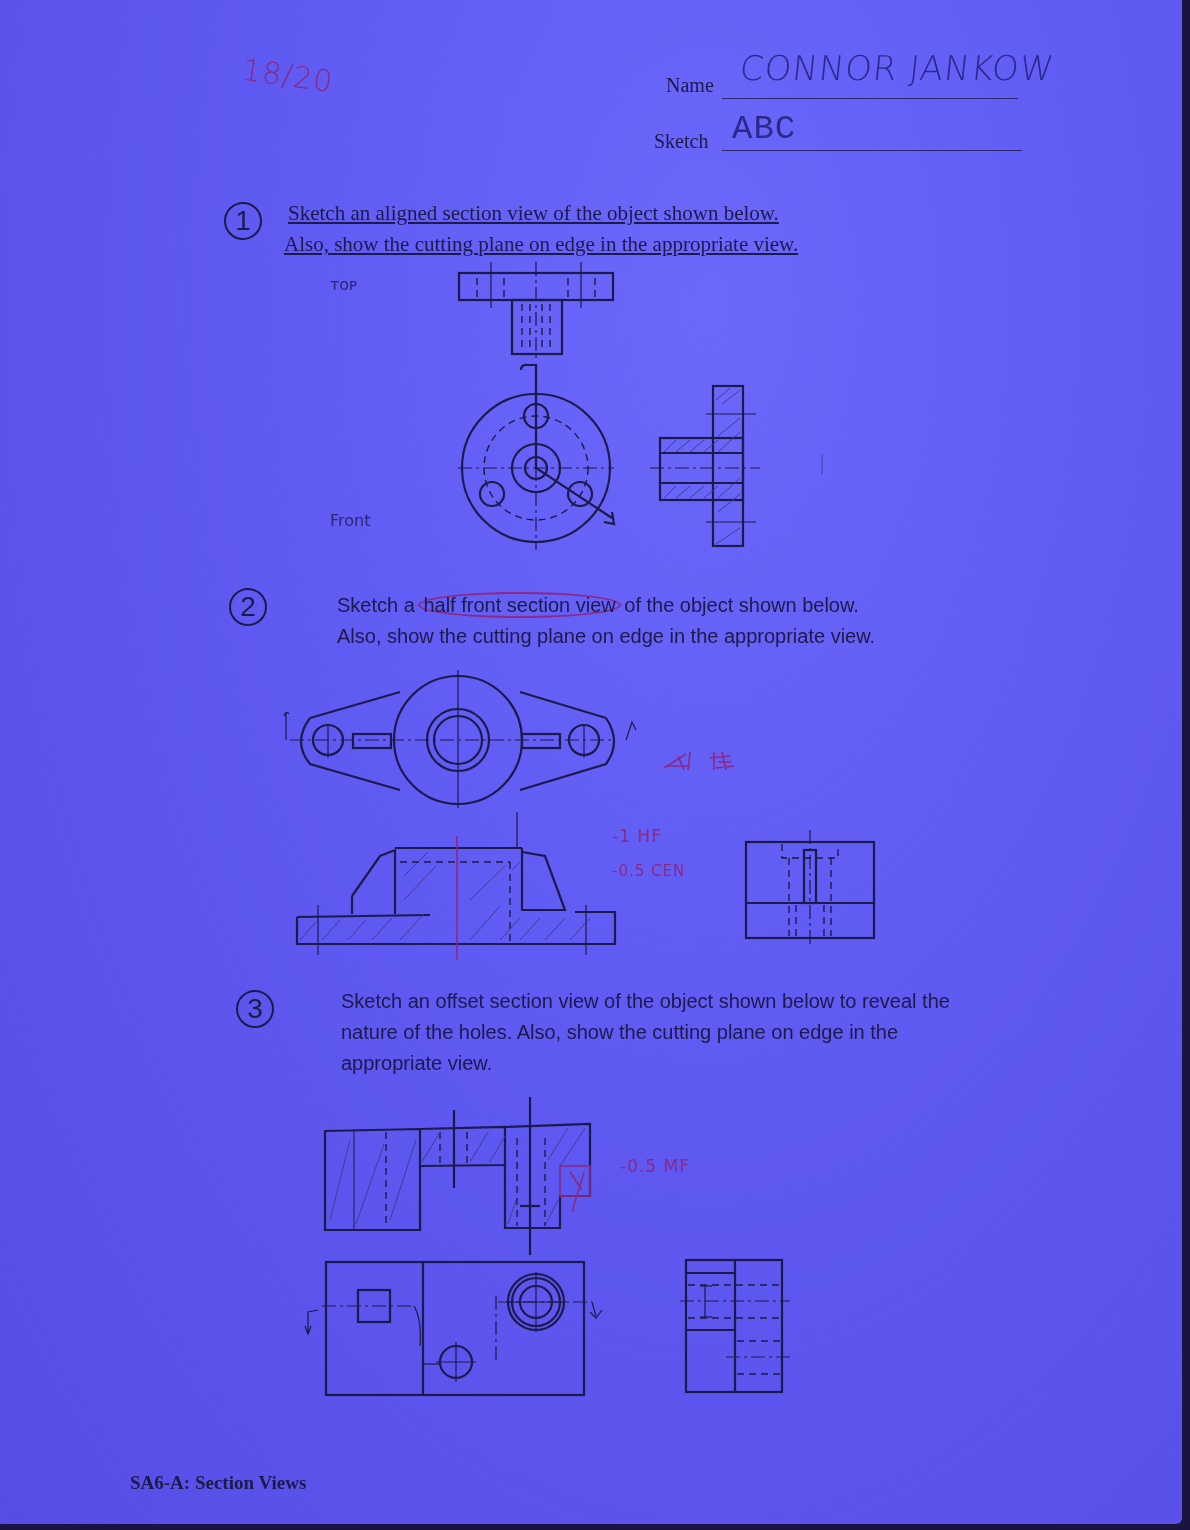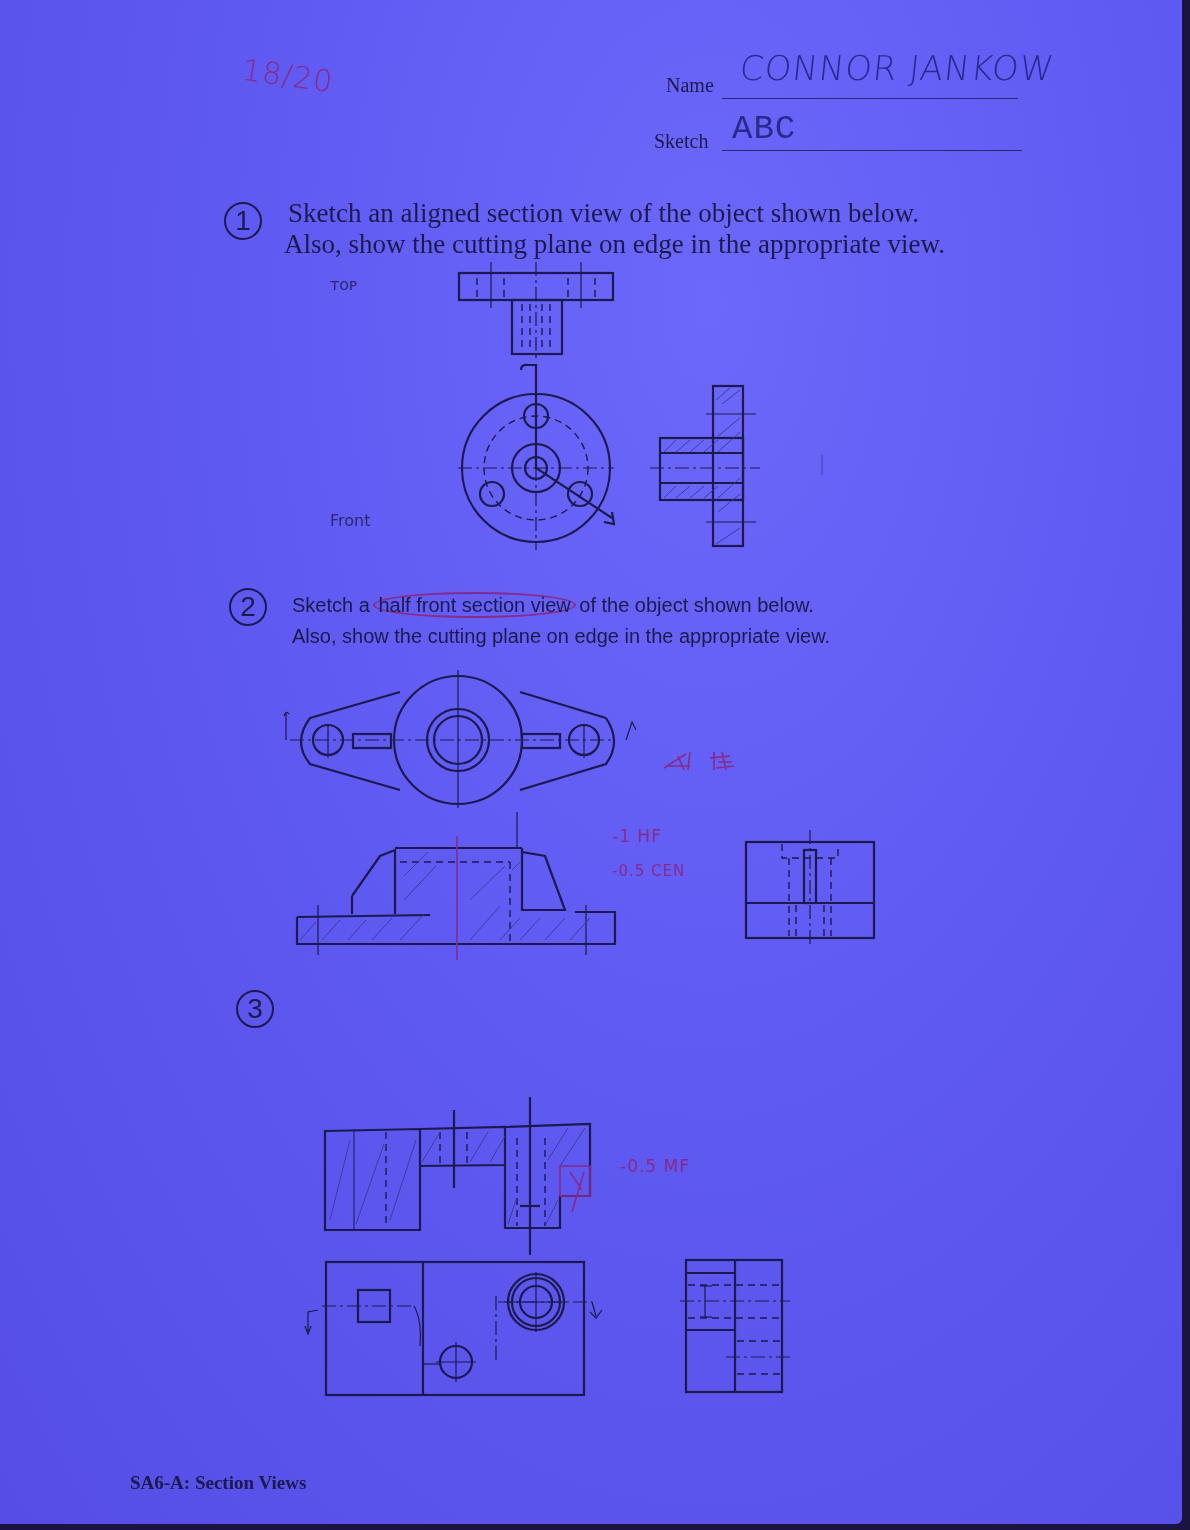--- a/index.html
+++ b/index.html
@@ -20,22 +20,22 @@
     .name-label { left: 666px; top: 74px; font-size: 20px; }
     .name-value { left: 740px; top: 48px; font-size: 34px; color: #2a2a8c; transform: skewX(-6deg); }
     .name-line { left: 722px; top: 98px; width: 296px; height: 1px; background: #2a2870; }
     .section-label { left: 654px; top: 130px; font-size: 20px; }
     .section-value { left: 732px; top: 110px; font-size: 34px; color: #2a2a8c; font-family: Liberation Mono, monospace; }
     .section-line { left: 722px; top: 150px; width: 300px; height: 1px; background: #2a2870; }
     .qnum {
       position: absolute; width: 34px; height: 34px; border: 2px solid #1c1a4a; border-radius: 50%;
       font-family: "Liberation Sans", sans-serif; font-size: 28px; line-height: 34px; text-align: center; color: #1c1a4a;
     }
-    .qtext-serif { font-family: "Liberation Serif", serif; font-size: 27px; line-height: 31px; color: #1c1a4a; }
-    .qtext-sans { font-family: "Liberation Sans", sans-serif; font-size: 20px; line-height: 31px; color: #1c1a4a; }
+    .qtext-serif { font-family: "Liberation Serif", serif; font-size: 21px; line-height: 31px; color: #1c1a4a; text-decoration: underline; }
+    .qtext-sans { font-family: "Liberation Sans", sans-serif; font-size: 20px; line-height: 31px; color: #1c1a4a; margin-left: 45px; }
     .circled {
       border: 2px solid #8a2a86; border-radius: 50%; padding: 0 3px; margin: 0 -2px;
     }
     .footer { left: 130px; top: 1440px; font-size: 19px; font-weight: bold; color: #1c1a4a; margin-top: 32px; }
     svg { position: absolute; overflow: visible; }
     .s { stroke: #1c1a4a; fill: none; stroke-width: 2.2; }
     .t { stroke: #1c1a4a; fill: none; stroke-width: 1.2; }
     .d { stroke: #1c1a4a; fill: none; stroke-width: 1.4; stroke-dasharray: 7 5; }
     .c { stroke: #1c1a4a; fill: none; stroke-width: 1.2; stroke-dasharray: 14 4 3 4; }
     .h { stroke: #3b3a8a; stroke-width: 0.9; }
@@ -192,20 +192,25 @@
     </g>
     <g>
       <text class="rlbl" x="612" y="842">-1  HF</text>
       <text class="rlbl" x="612" y="876" style="font-size:15px;">-0.5 CEN</text>
       <path class="r" d="M664 768 L686 754 M668 766 L690 766 M678 756 L684 770 M690 752 L688 770"></path>
       <path class="r" d="M714 752 L714 770 M710 758 L730 756 M718 762 L732 762 M722 752 L726 770 M716 768 L734 766"></path>
     </g>
   </svg>
 
   <div class="qnum" style="left:236px;top:990px;">3</div>
+  <div class="abs qtext-sans" style="left:296px;top:986px;">
+    <div>Sketch an offset section view of the object shown below to reveal the</div>
+    <div>nature of the holes.  Also, show the cutting plane on edge in the</div>
+    <div>appropriate view.</div>
+  </div>
 
   <svg style="left:0;top:0;" width="1190" height="1530">
     <g>
       <path class="s" d="M325 1131 L420 1129 L420 1230 L325 1230 Z"></path>
       <path class="s" d="M420 1129 L505 1127 L505 1165 L420 1166"></path>
       <path class="s" d="M505 1127 L590 1124 L590 1196 L560 1196 L560 1228 L505 1228 L505 1165"></path>
       <line class="s" x1="354" y1="1129" x2="354" y2="1230" style="stroke-width:1"></line>
       <line class="d" x1="386" y1="1132" x2="386" y2="1228"></line>
       <line class="d" x1="440" y1="1132" x2="440" y2="1164"></line>
       <line class="d" x1="467" y1="1132" x2="467" y2="1164"></line>

